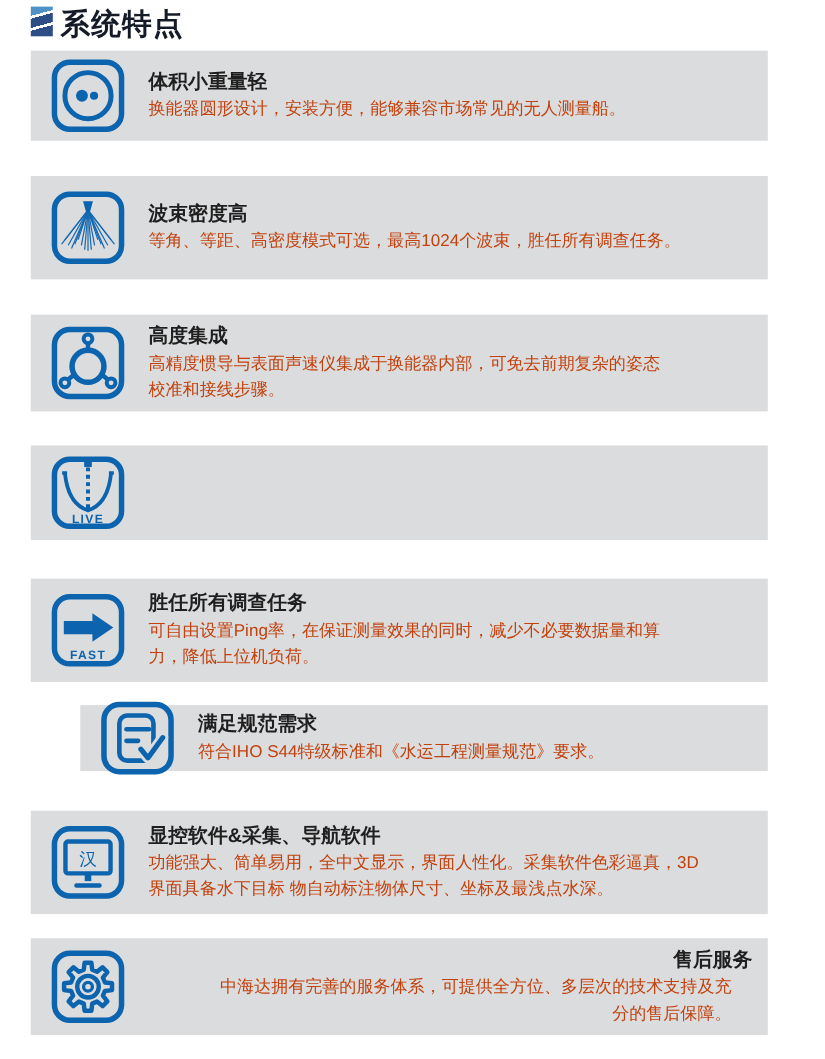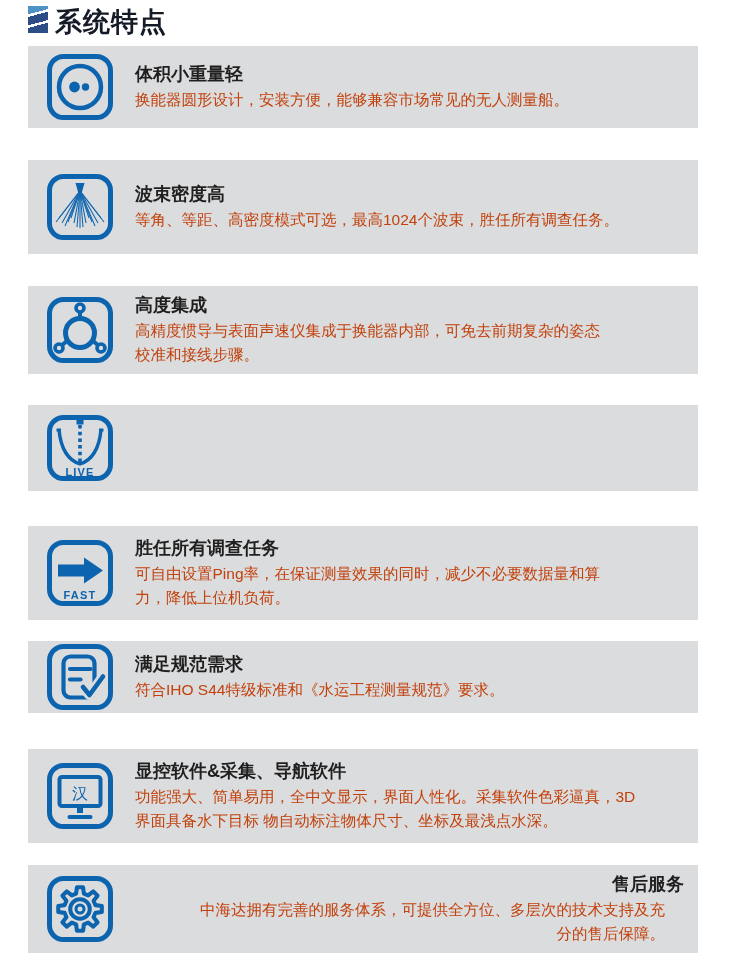--- a/index.html
+++ b/index.html
@@ -21,21 +21,21 @@
   
   .card{
     background:#dbdcde;display:flex;align-items:center;
     padding:0 14px 0 18px;box-sizing:border-box;
   }
   .c1{height:82px;margin-bottom:32px;}
   .c2{height:94px;margin-bottom:32px;}
   .c3{height:88px;margin-bottom:31px;}
   .c4{height:86px;margin-bottom:35px;}
   .c5{height:94px;margin-bottom:21px;}
-  .c6{height:72px;margin-bottom:36px;}
+  .c6{height:60px;margin-bottom:36px;margin-left:45px;}
   .c7{height:94px;margin-bottom:22px;}
   .c8{height:88px;margin-bottom:0;text-align:right;}
 
   .icon-box{width:68px;height:68px;flex:0 0 auto;margin-right:21px;}
   .icon-box svg{display:block;width:68px;height:68px;}
 
   .texts{flex:1;min-width:0;padding-top:1px;}
   .f-title{font-size:18px;font-weight:700;color:#1f1f1f;line-height:22px;margin-bottom:3px;}
   .f-desc{font-size:15.5px;color:#c2410c;line-height:24px;white-space:pre-line;max-width:530px;}
 

